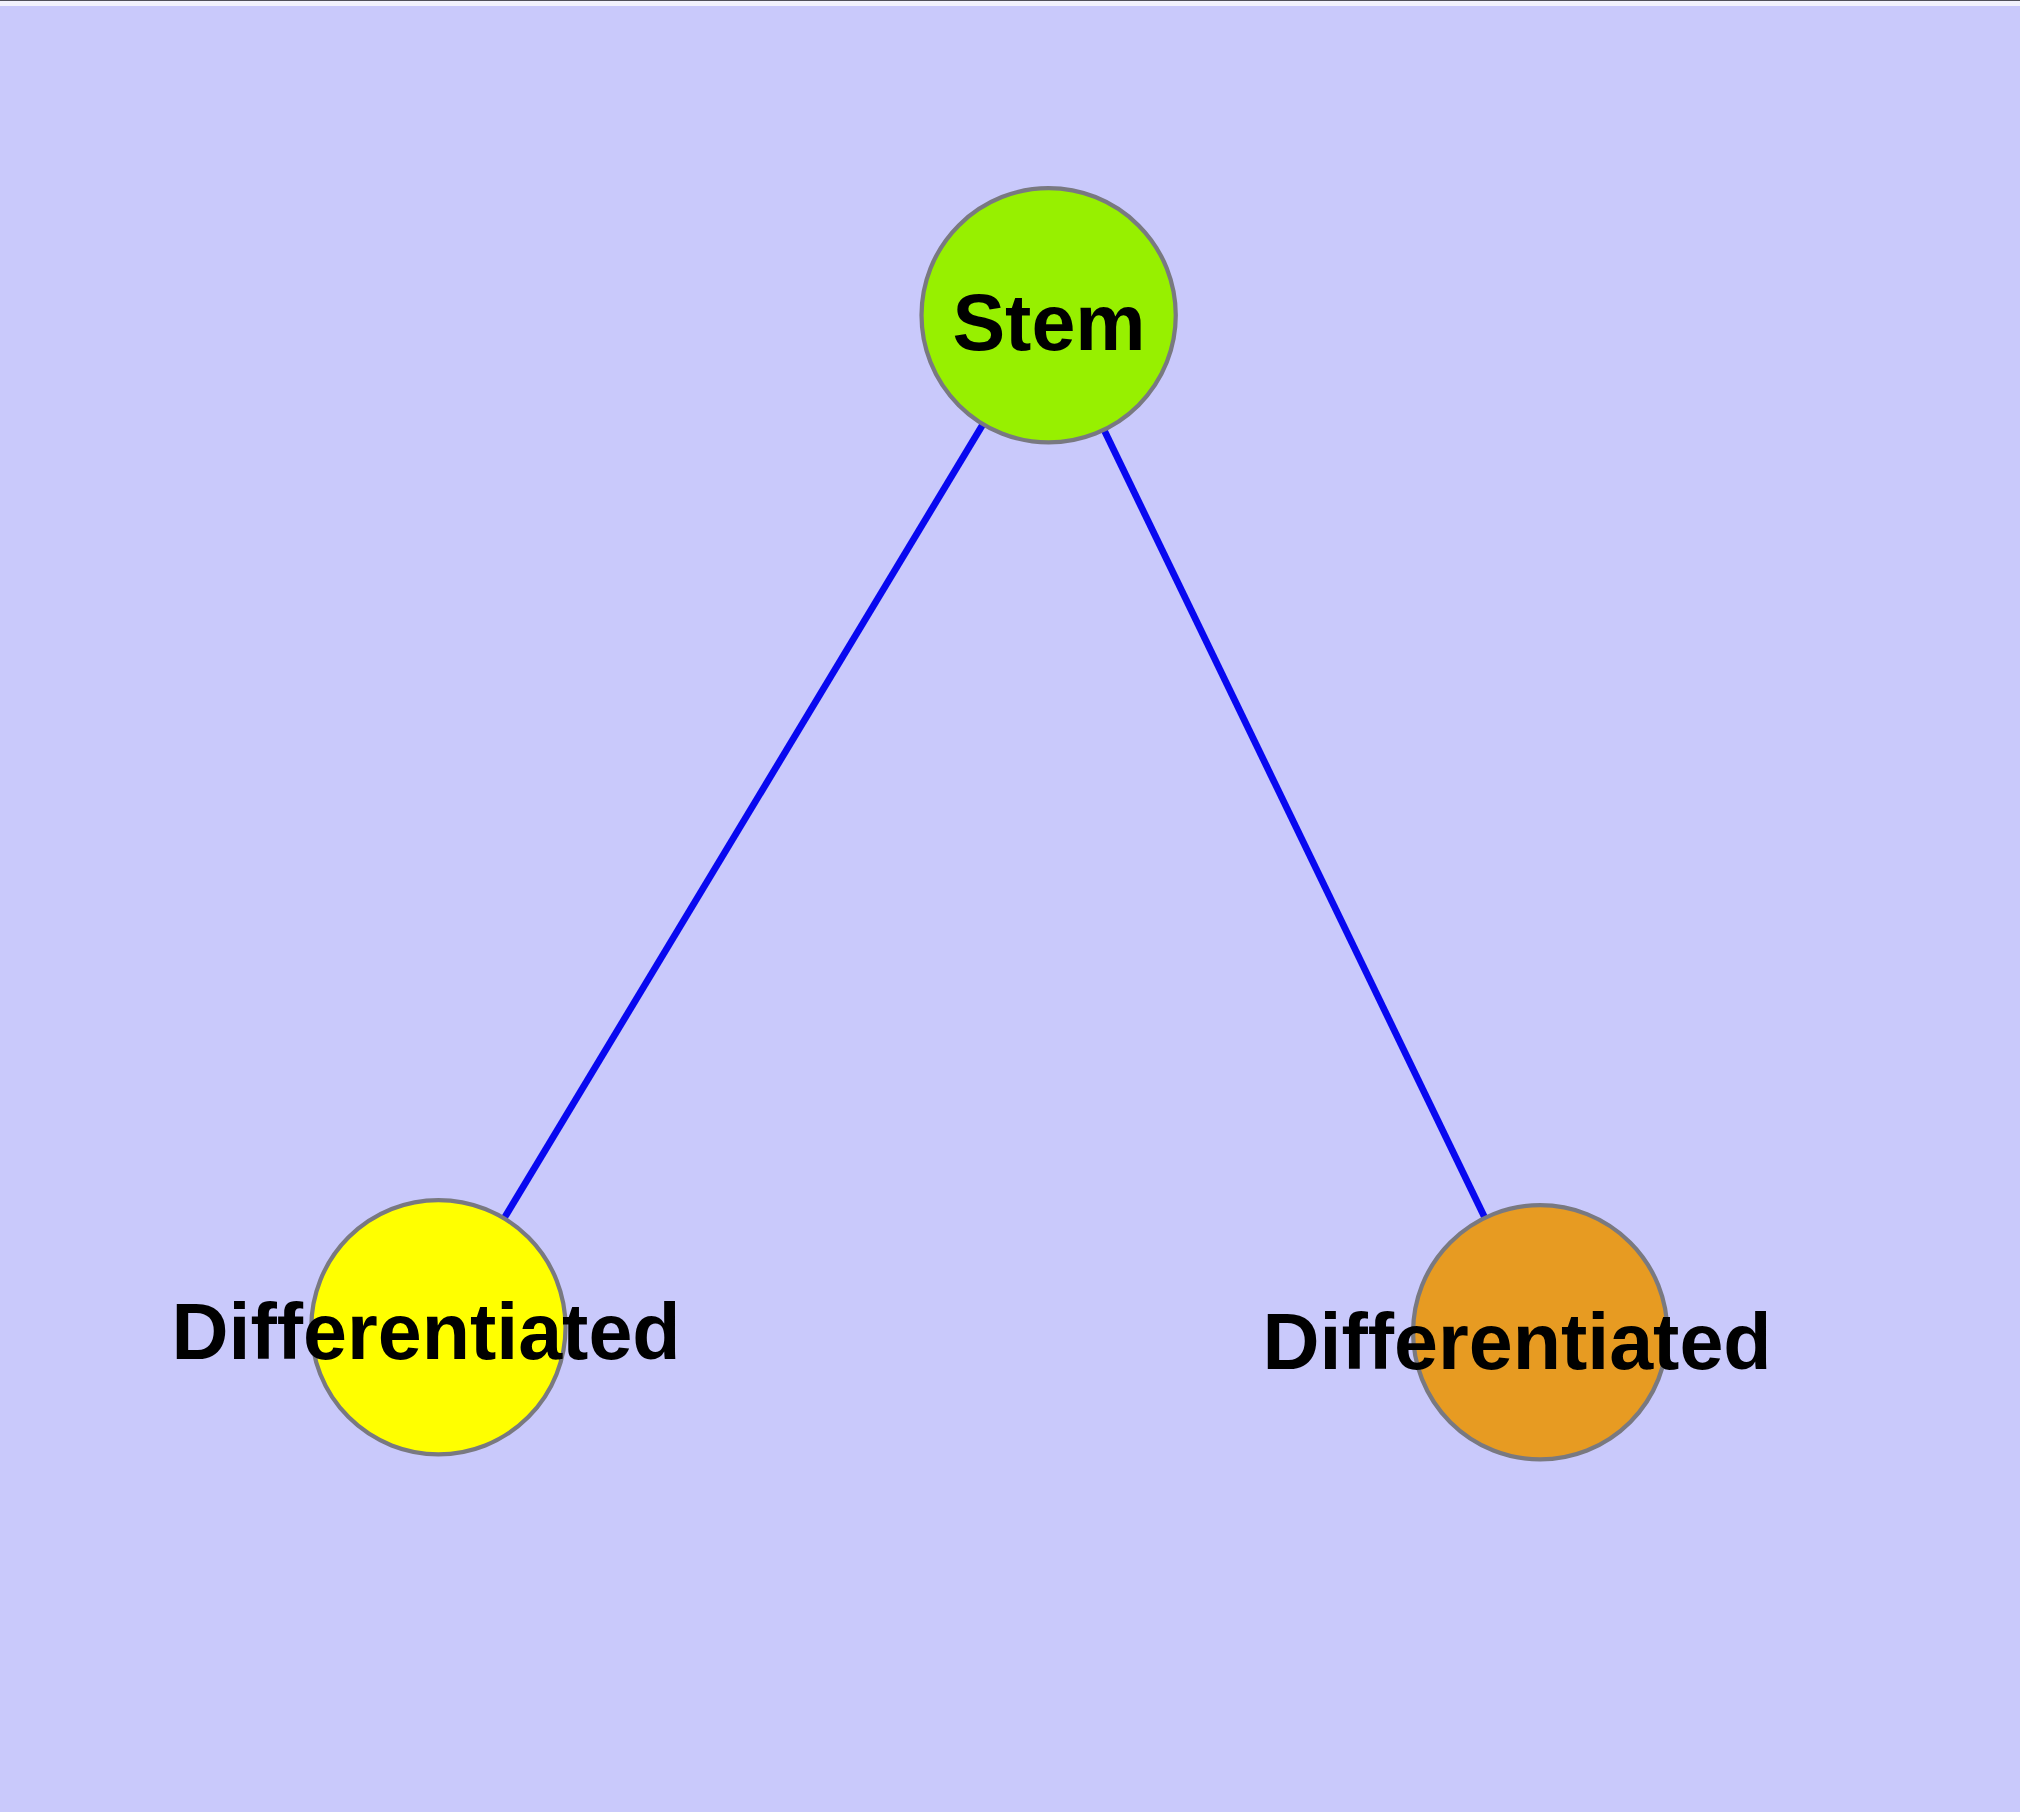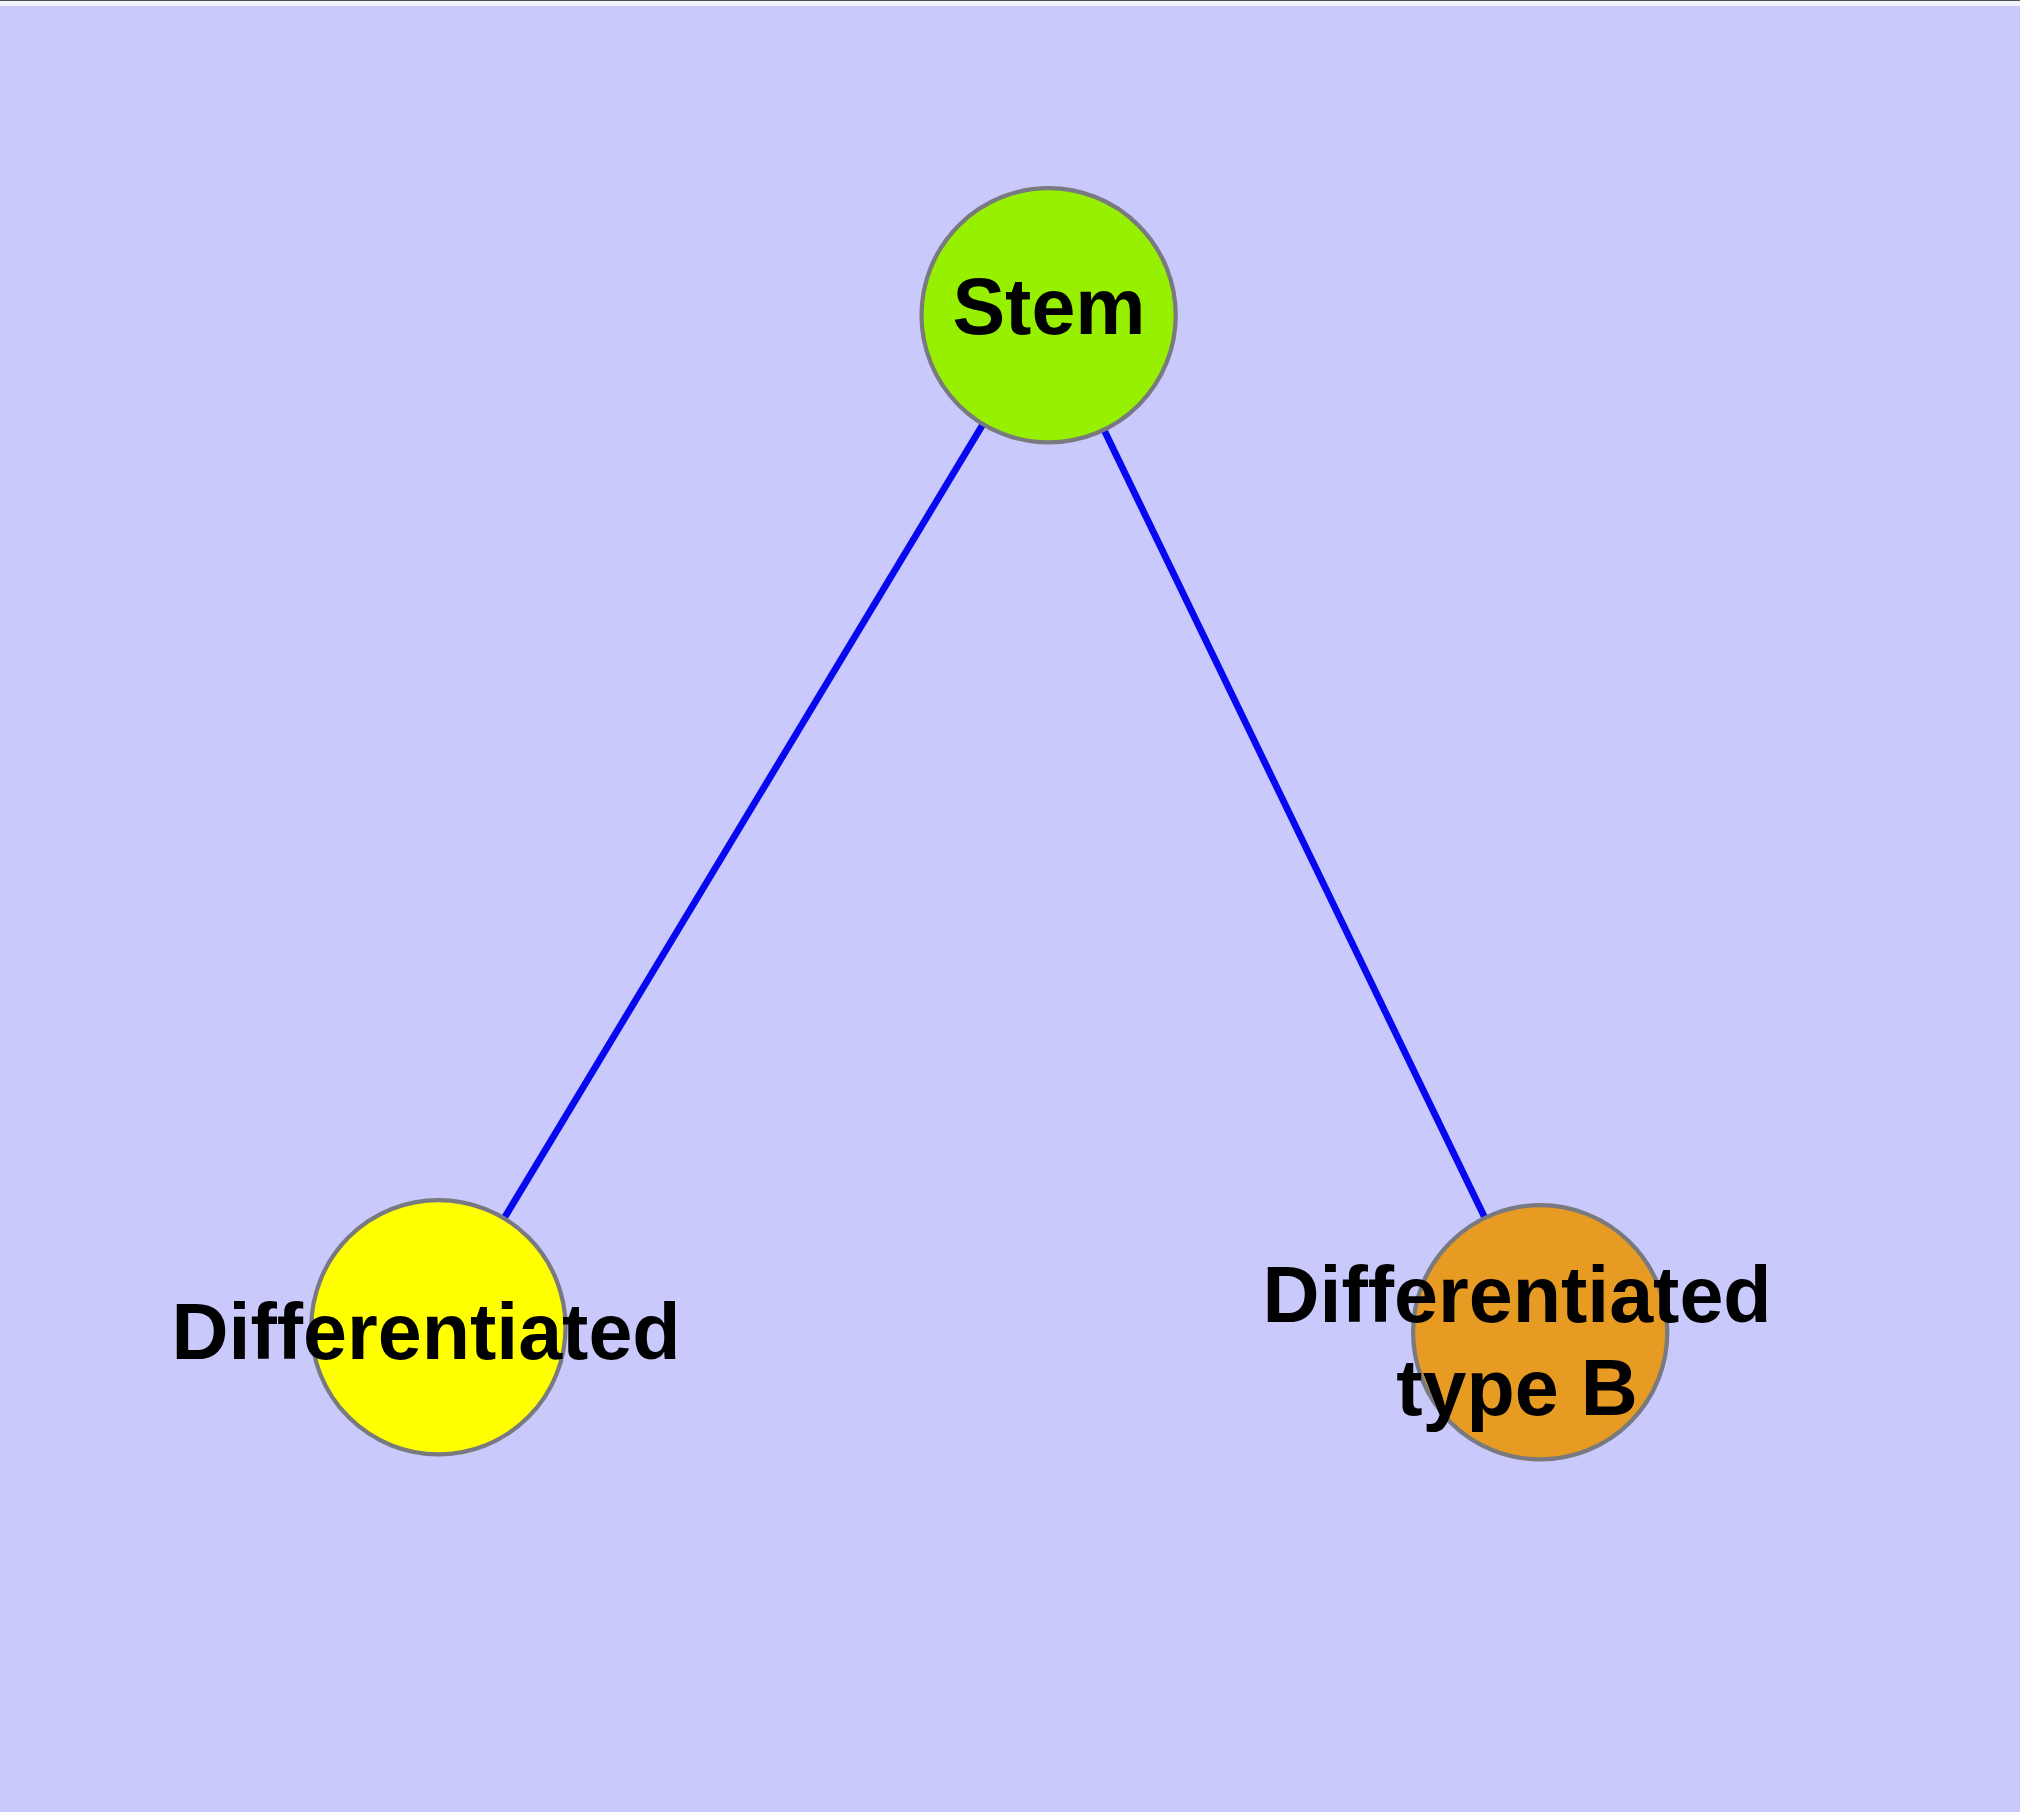--- a/index.html
+++ b/index.html
@@ -70,29 +70,28 @@
 
   <svg class="graph-canvas" viewBox="0 0 2384 2138" xmlns="http://www.w3.org/2000/svg">
     <line x1="1237" y1="372" x2="517" y2="1566"></line>
     <line x1="1237" y1="372" x2="1817" y2="1572"></line>
 
     <circle cx="1237" cy="372" r="150" fill="#97F000"></circle>
     <circle cx="517" cy="1566" r="150" fill="#FFFF00"></circle>
     <circle cx="1817" cy="1572" r="150" fill="#E79B22"></circle>
   </svg>
 
-  <div class="node-label" style="left:1049px; top:306px;">
+  <div class="node-label" style="left:1049px; top:322px;">
     <span>Stem</span>
   </div>
 
   <div class="node-label" style="left:426px; top:1331px;">
     <span>Differentiated</span>
   </div>
 
   <div class="node-label" style="left:1517px; top:1341px;">
     <span>Differentiated</span>
-    <span>type B</span>
   </div>
 
   <div class="top-edge"></div>
 
 </div>
 
 
 </body></html>

